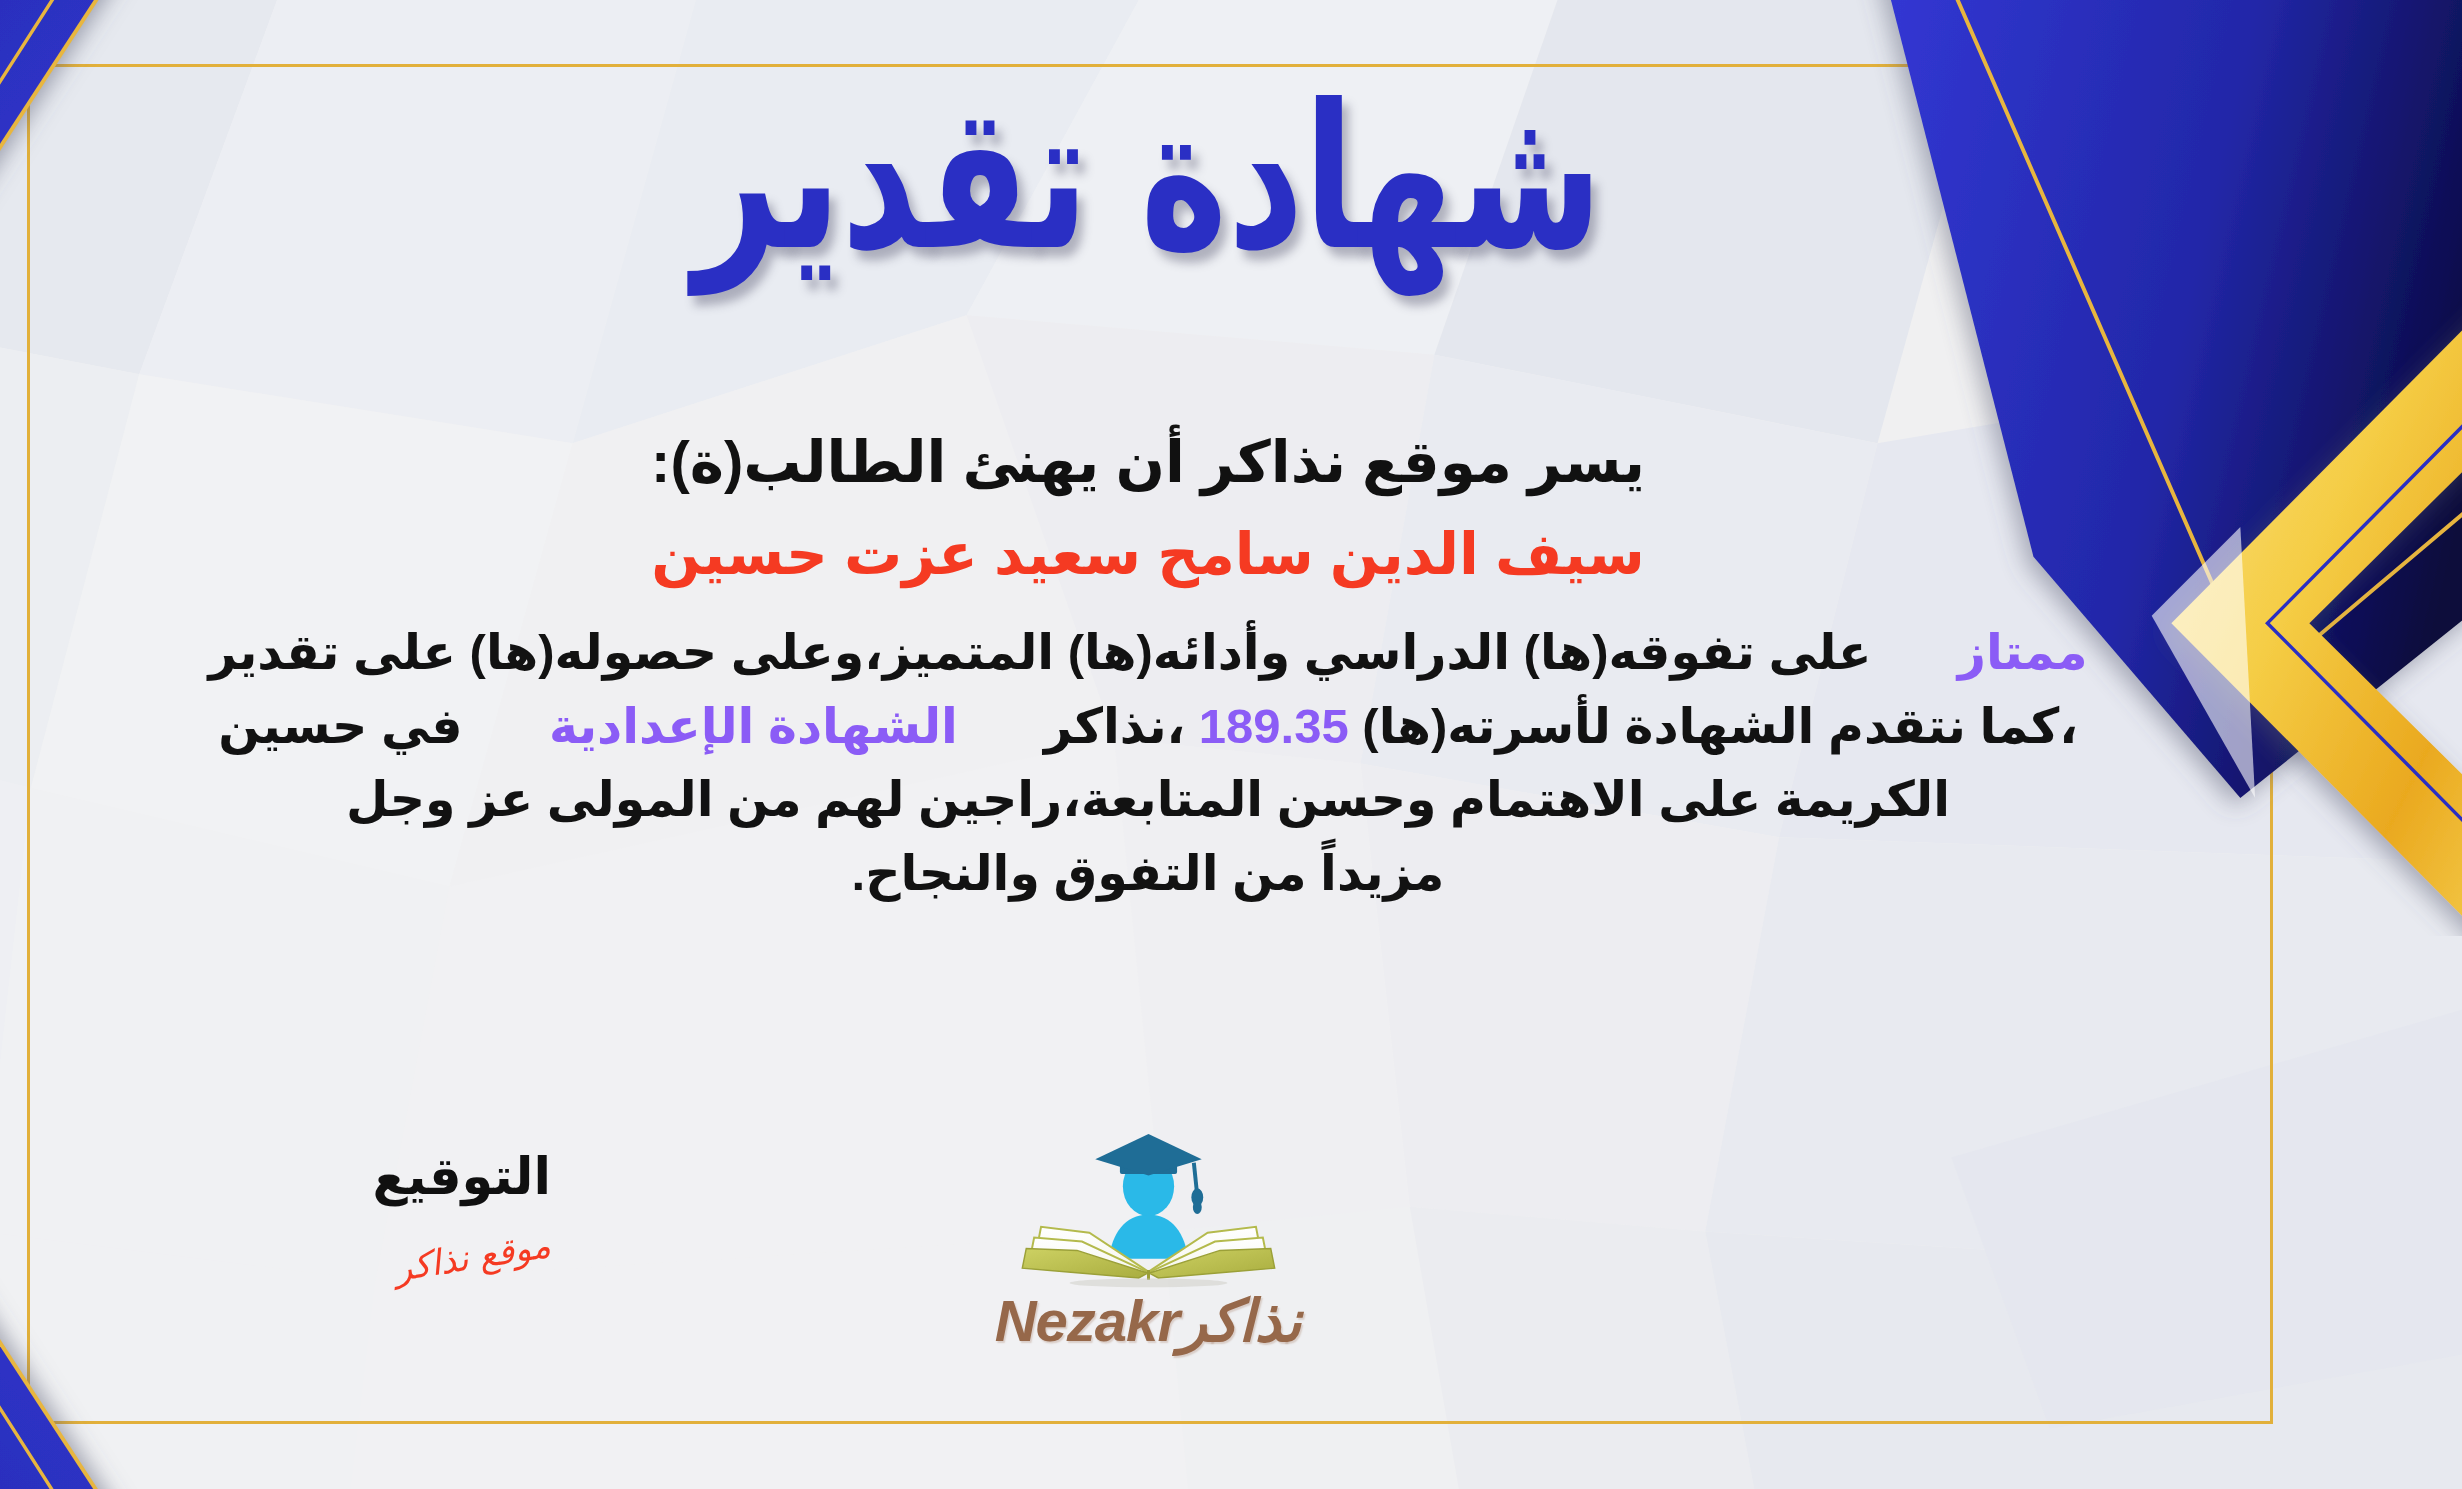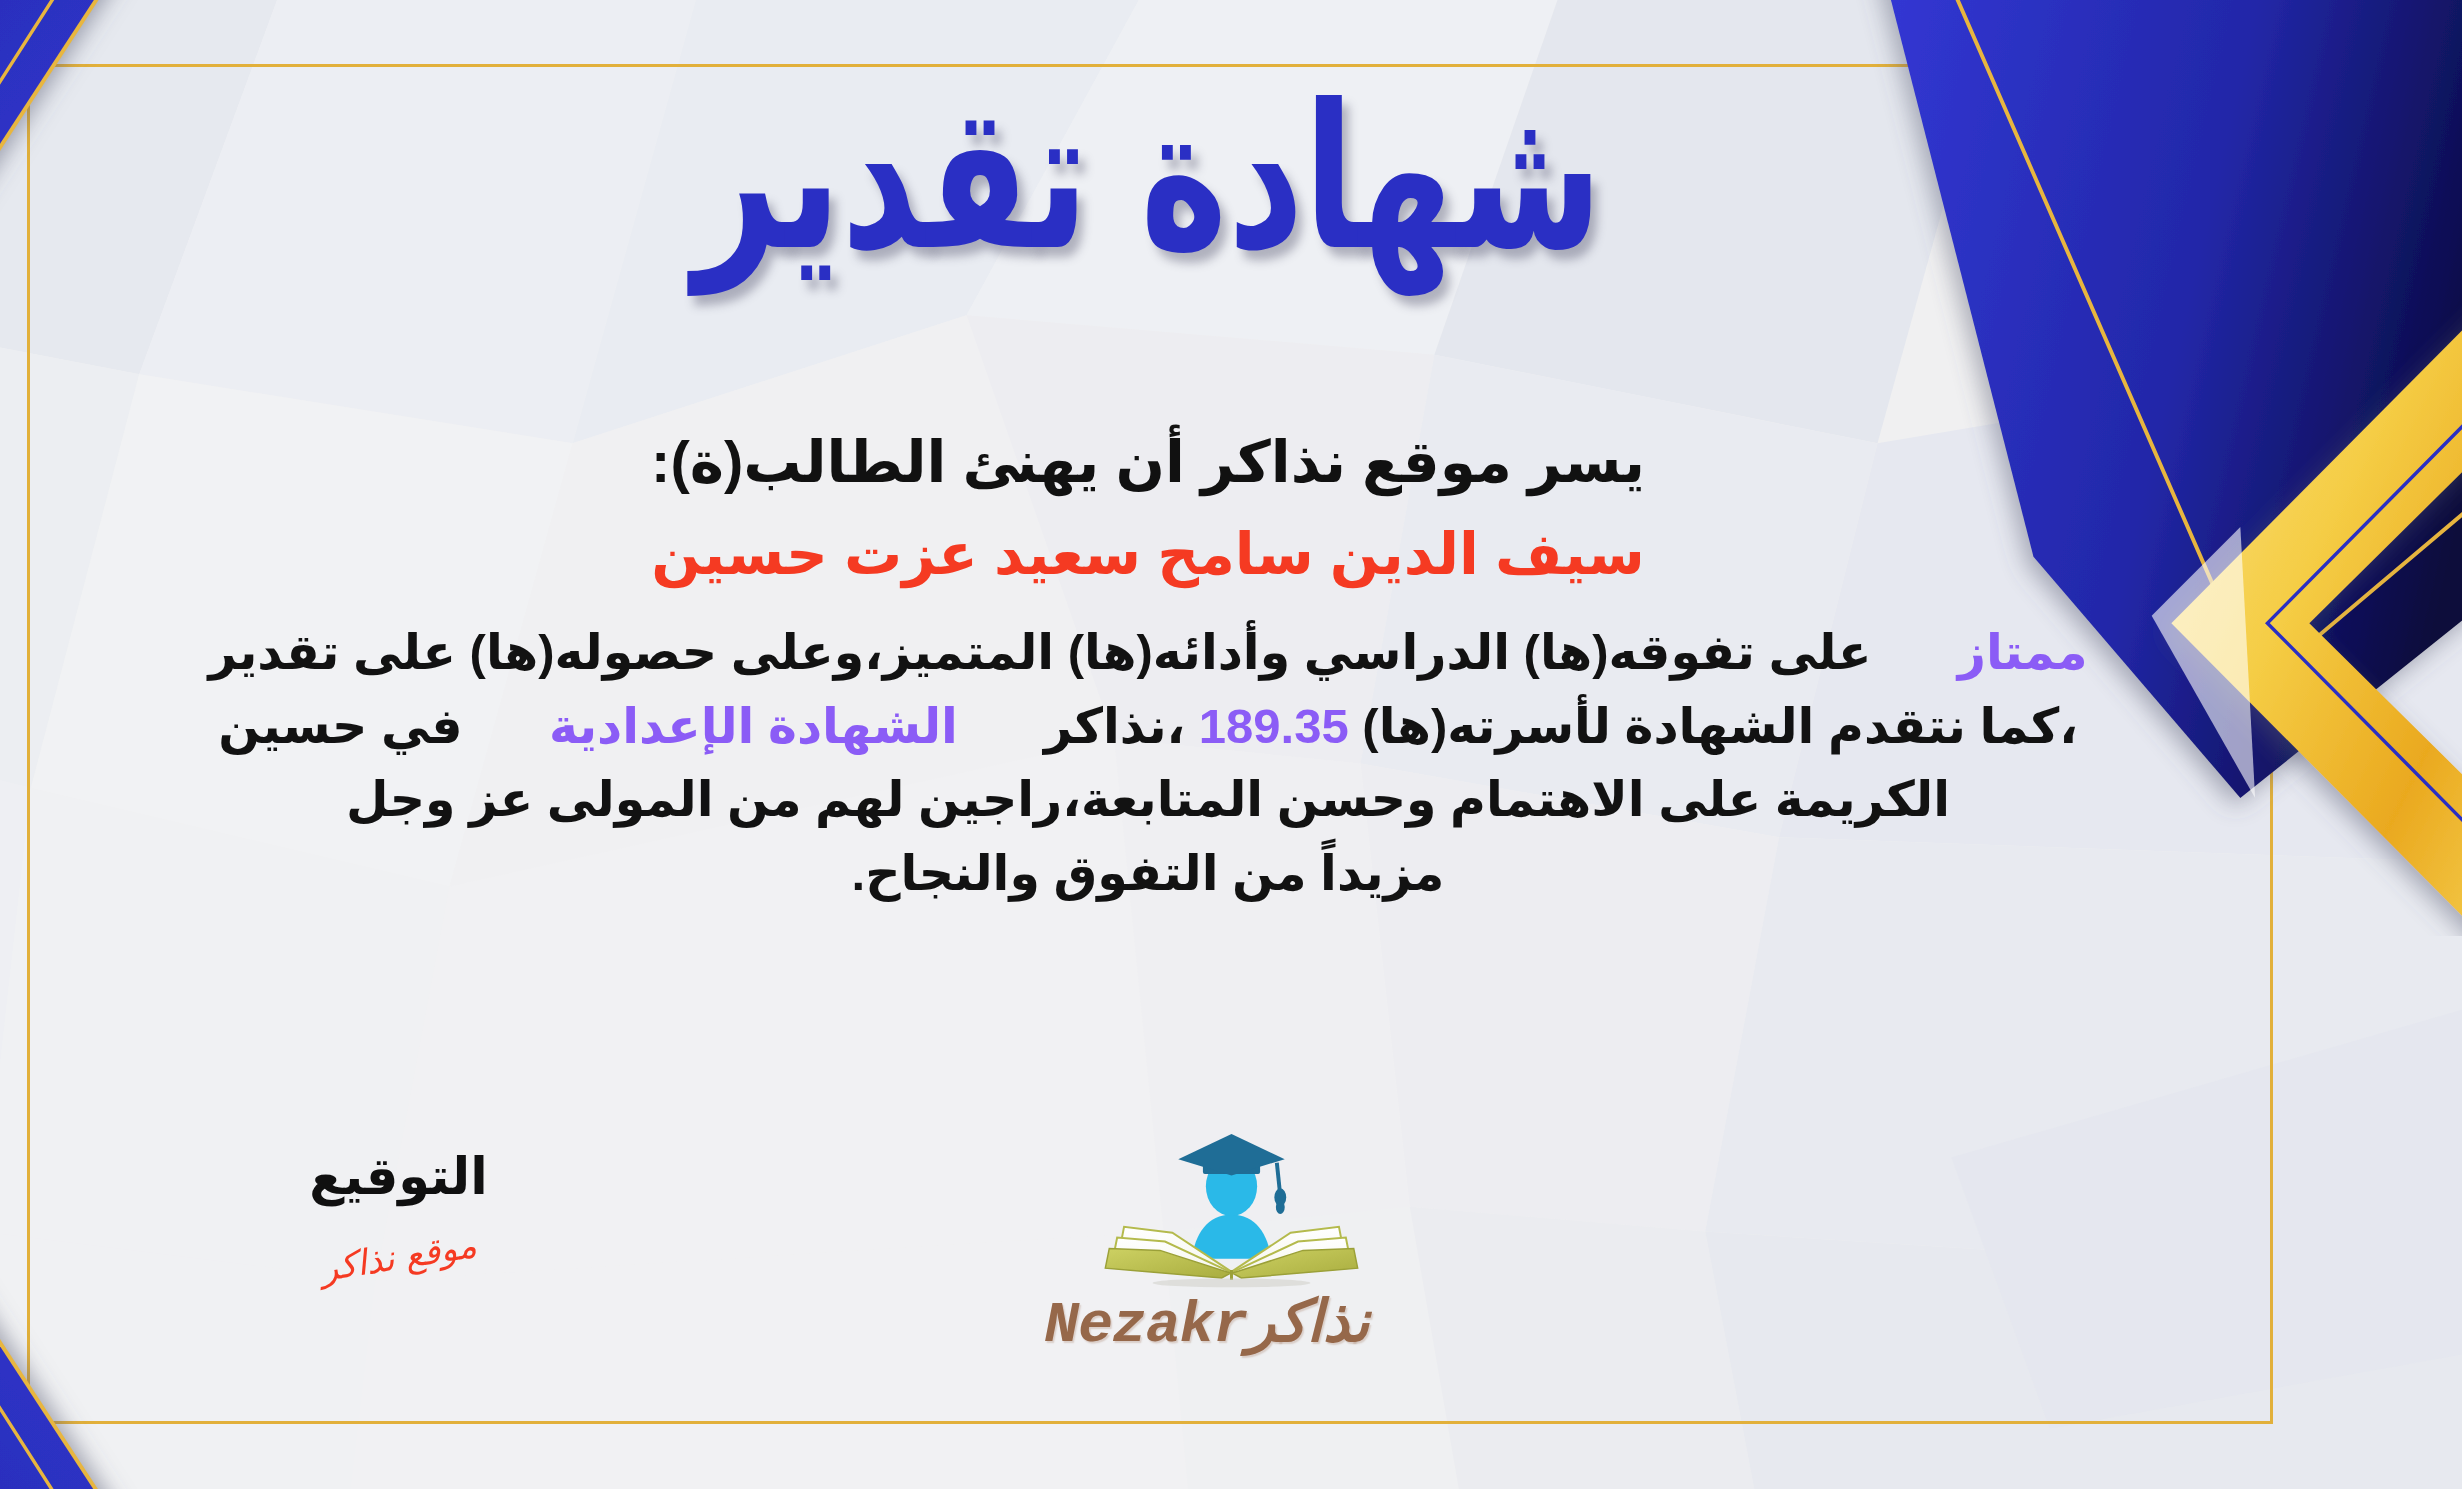--- a/index.html
+++ b/index.html
@@ -92,21 +92,21 @@
   .para-line.l2 { padding: 0 29.5px; }
   .para-line.l3 { padding: 0 148px; }
   .para-line.l4 { padding: 0 0; }
 
   
   .sign-block {
     position: absolute;
     right: 1911px;
     top: 1147px;
     width: 305px;
-    text-align: center;
+    text-align: right;
     direction: rtl;
   }
   .sign-label {
     font-size: 51px;
     font-weight: 700;
     color: #101010;
   }
   .sign-script {
     margin-top: 30.5px;
     font-family: "DejaVu Serif", serif;
@@ -118,21 +118,21 @@
     letter-spacing: 1px;
   }
 
   
   .logo-block {
     position: absolute;
     left: 50%;
     transform: translateX(-50%);
     top: 1128px;
     width: 443px;
-    font-family: Liberation Mono, monospace;
+    text-align: center;
   }
   .logo-word {
     margin-top: -5.9px;
     font-size: 58px;
     font-weight: 700;
     font-style: italic;
     color: #96684a;
     letter-spacing: -1px;
     direction: rtl;
     text-shadow: 1.5px 1.5px 1.5px rgba(150,104,74,.25);

